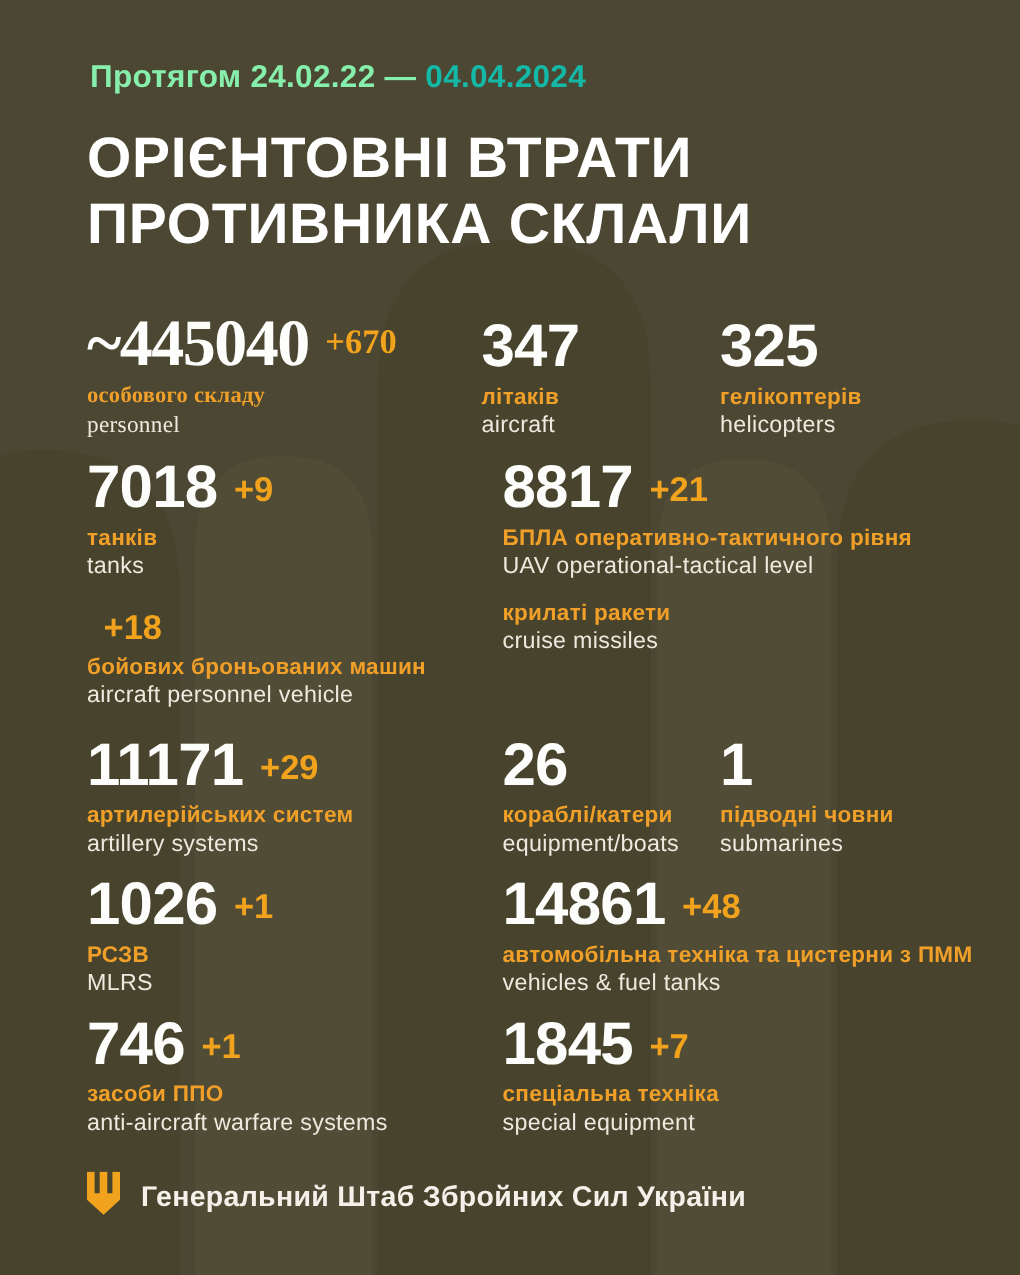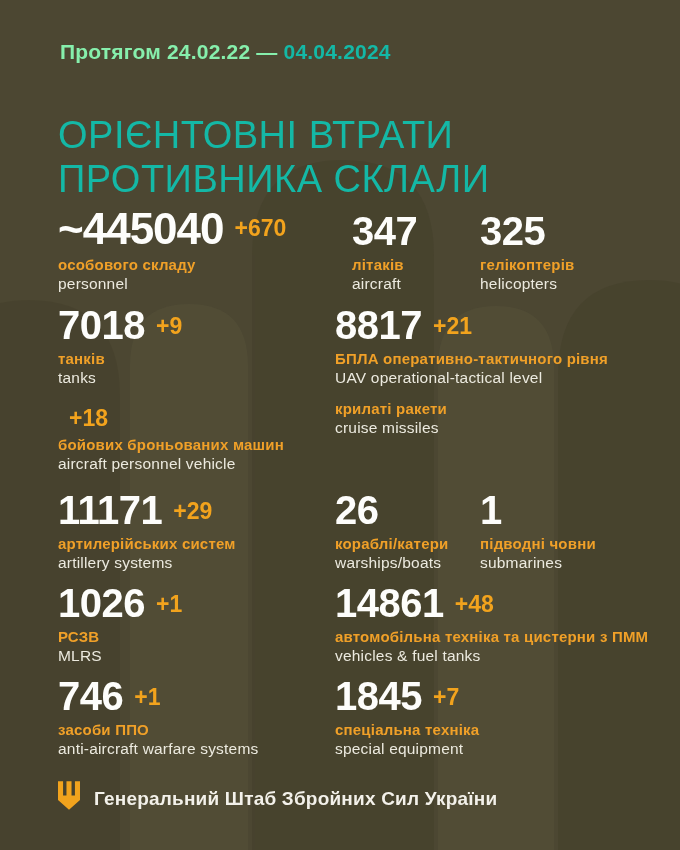--- a/index.html
+++ b/index.html
@@ -13,22 +13,22 @@
   .watermark{position:absolute;inset:0;pointer-events:none;}
   .content{position:absolute;inset:0;}
   .header{
     position:absolute;left:60px;top:40px;
     font-size:21px;font-weight:700;letter-spacing:.2px;
   }
   .header .period{color:#86efac;}
   .header .date{color:#14b8a6;font-weight:700;margin-left:6px;}
   .title{
     position:absolute;left:58px;top:84px;
-    color:#14b8a6;font-size:38px;font-weight:400;
-    line-height:1.16;letter-spacing:.5px;margin-top:29px;
+    color:#ffffff;font-size:38px;font-weight:700;
+    line-height:1.16;letter-spacing:.5px;
   }
   .stat{position:absolute;}
   .num-row{display:flex;align-items:flex-start;}
   .value{
     color:#fdfdfb;font-size:40px;font-weight:800;
     letter-spacing:-.5px;line-height:1.05;
   }
   .value.big{font-size:44px;letter-spacing:-1px;}
   .delta{
     color:#f2a31d;font-size:23px;font-weight:800;
@@ -72,30 +72,30 @@
 
   <div class="header">
     <span class="period">Протягом 24.02.22 —</span><span class="date">04.04.2024</span>
   </div>
 
   <div class="title">
     <div>ОРІЄНТОВНІ ВТРАТИ</div>
     <div>ПРОТИВНИКА СКЛАЛИ</div>
   </div>
 
-  <div class="stat" style="left:58px;top:206px;">
+  <div class="stat" style="left:58px;top:206px;font-family:Liberation Serif, serif;">
     <div class="num-row">
       <span class="value big">~445040</span>
       <span class="delta">+670</span>
     </div>
     <div class="label-uk">особового складу</div>
     <div class="label-en">personnel</div>
   </div>
 
-  <div class="stat" style="left:352px;top:210px;">
+  <div class="stat" style="left:321px;top:210px;">
     <div class="num-row">
       <span class="value">347</span>
       <span class="delta"></span>
     </div>
     <div class="label-uk">літаків</div>
     <div class="label-en">aircraft</div>
   </div>
 
   <div class="stat" style="left:480px;top:210px;">
     <div class="num-row">
@@ -145,21 +145,21 @@
     <div class="label-uk">артилерійських систем</div>
     <div class="label-en">artillery systems</div>
   </div>
 
   <div class="stat" style="left:335px;top:489px;">
     <div class="num-row">
       <span class="value">26</span>
       <span class="delta"></span>
     </div>
     <div class="label-uk">кораблі/катери</div>
-    <div class="label-en">warships/boats</div>
+    <div class="label-en">equipment/boats</div>
   </div>
 
   <div class="stat" style="left:480px;top:489px;">
     <div class="num-row">
       <span class="value">1</span>
       <span class="delta"></span>
     </div>
     <div class="label-uk">підводні човни</div>
     <div class="label-en">submarines</div>
   </div>

